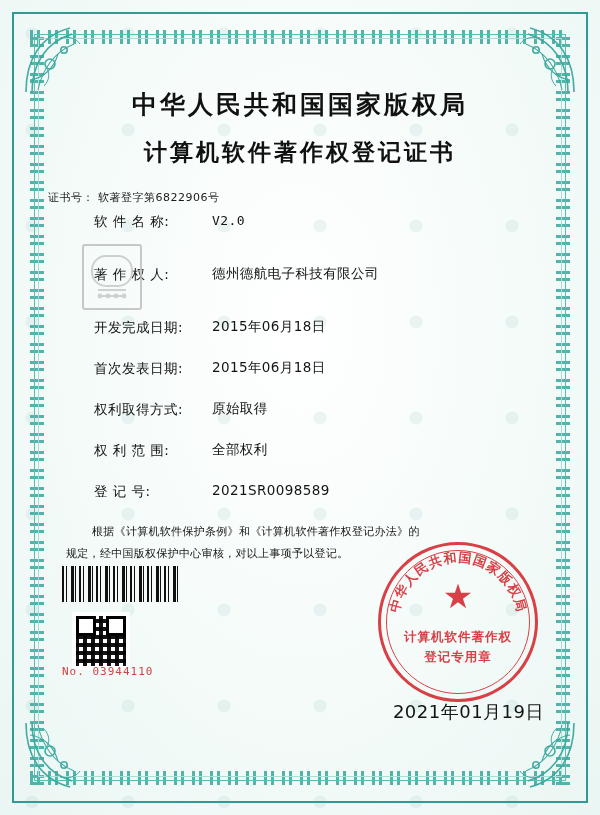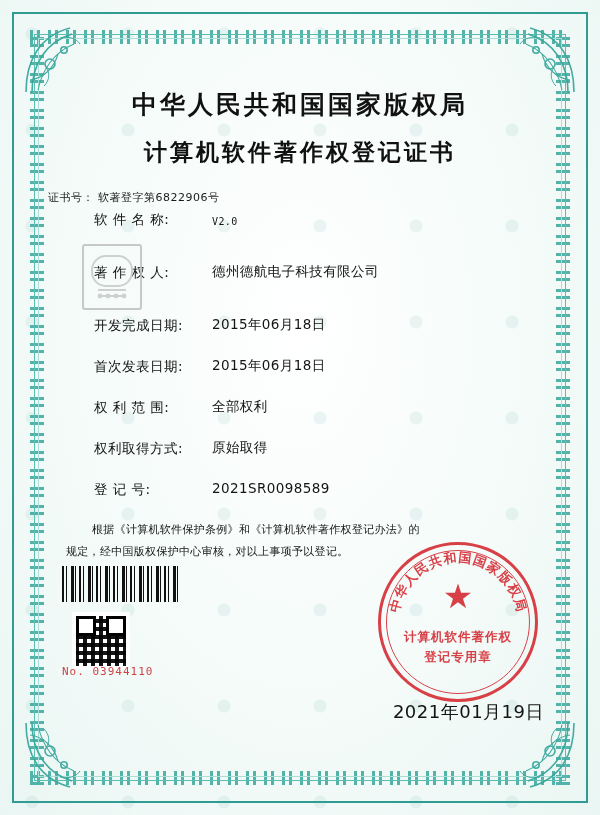--- a/index.html
+++ b/index.html
@@ -144,21 +144,21 @@
     color: #141414;
     letter-spacing: 0.5px;
     font-family: "DejaVu Sans", "Liberation Sans", sans-serif;
   }
   .field-value {
     font-size: 13.5px;
     color: #141414;
     line-height: 1.55;
     letter-spacing: 0.4px;
   }
-  .field-value .line2 { display: block; font-family: "DejaVu Sans Mono", monospace; font-size: 10px; }
+  .field-value .line2 { display: block; font-family: "DejaVu Sans Mono", monospace; font-size: 13px; }
 
   .gap-big { height: 12px; }
 
   .paragraph {
     margin-top: 14px;
     padding-left: 18px;
     padding-right: 14px;
     font-size: 11px;
     line-height: 2.0;
     color: #141414;
@@ -382,27 +382,27 @@
         <div class="field-label">开发完成日期:</div>
         <div class="field-value">2015年06月18日</div>
       </div>
 
       <div class="field-row">
         <div class="field-label">首次发表日期:</div>
         <div class="field-value">2015年06月18日</div>
       </div>
 
       <div class="field-row">
+        <div class="field-label">权利取得方式:</div>
+        <div class="field-value">原始取得</div>
+      </div>
+
+      <div class="field-row">
         <div class="field-label">权 利 范 围:</div>
         <div class="field-value">全部权利</div>
-      </div>
-
-      <div class="field-row">
-        <div class="field-label">权利取得方式:</div>
-        <div class="field-value">原始取得</div>
       </div>
 
       <div class="field-row">
         <div class="field-label">登 记 号:</div>
         <div class="field-value">2021SR0098589</div>
       </div>
 
     </div>
 
     <div class="paragraph">

